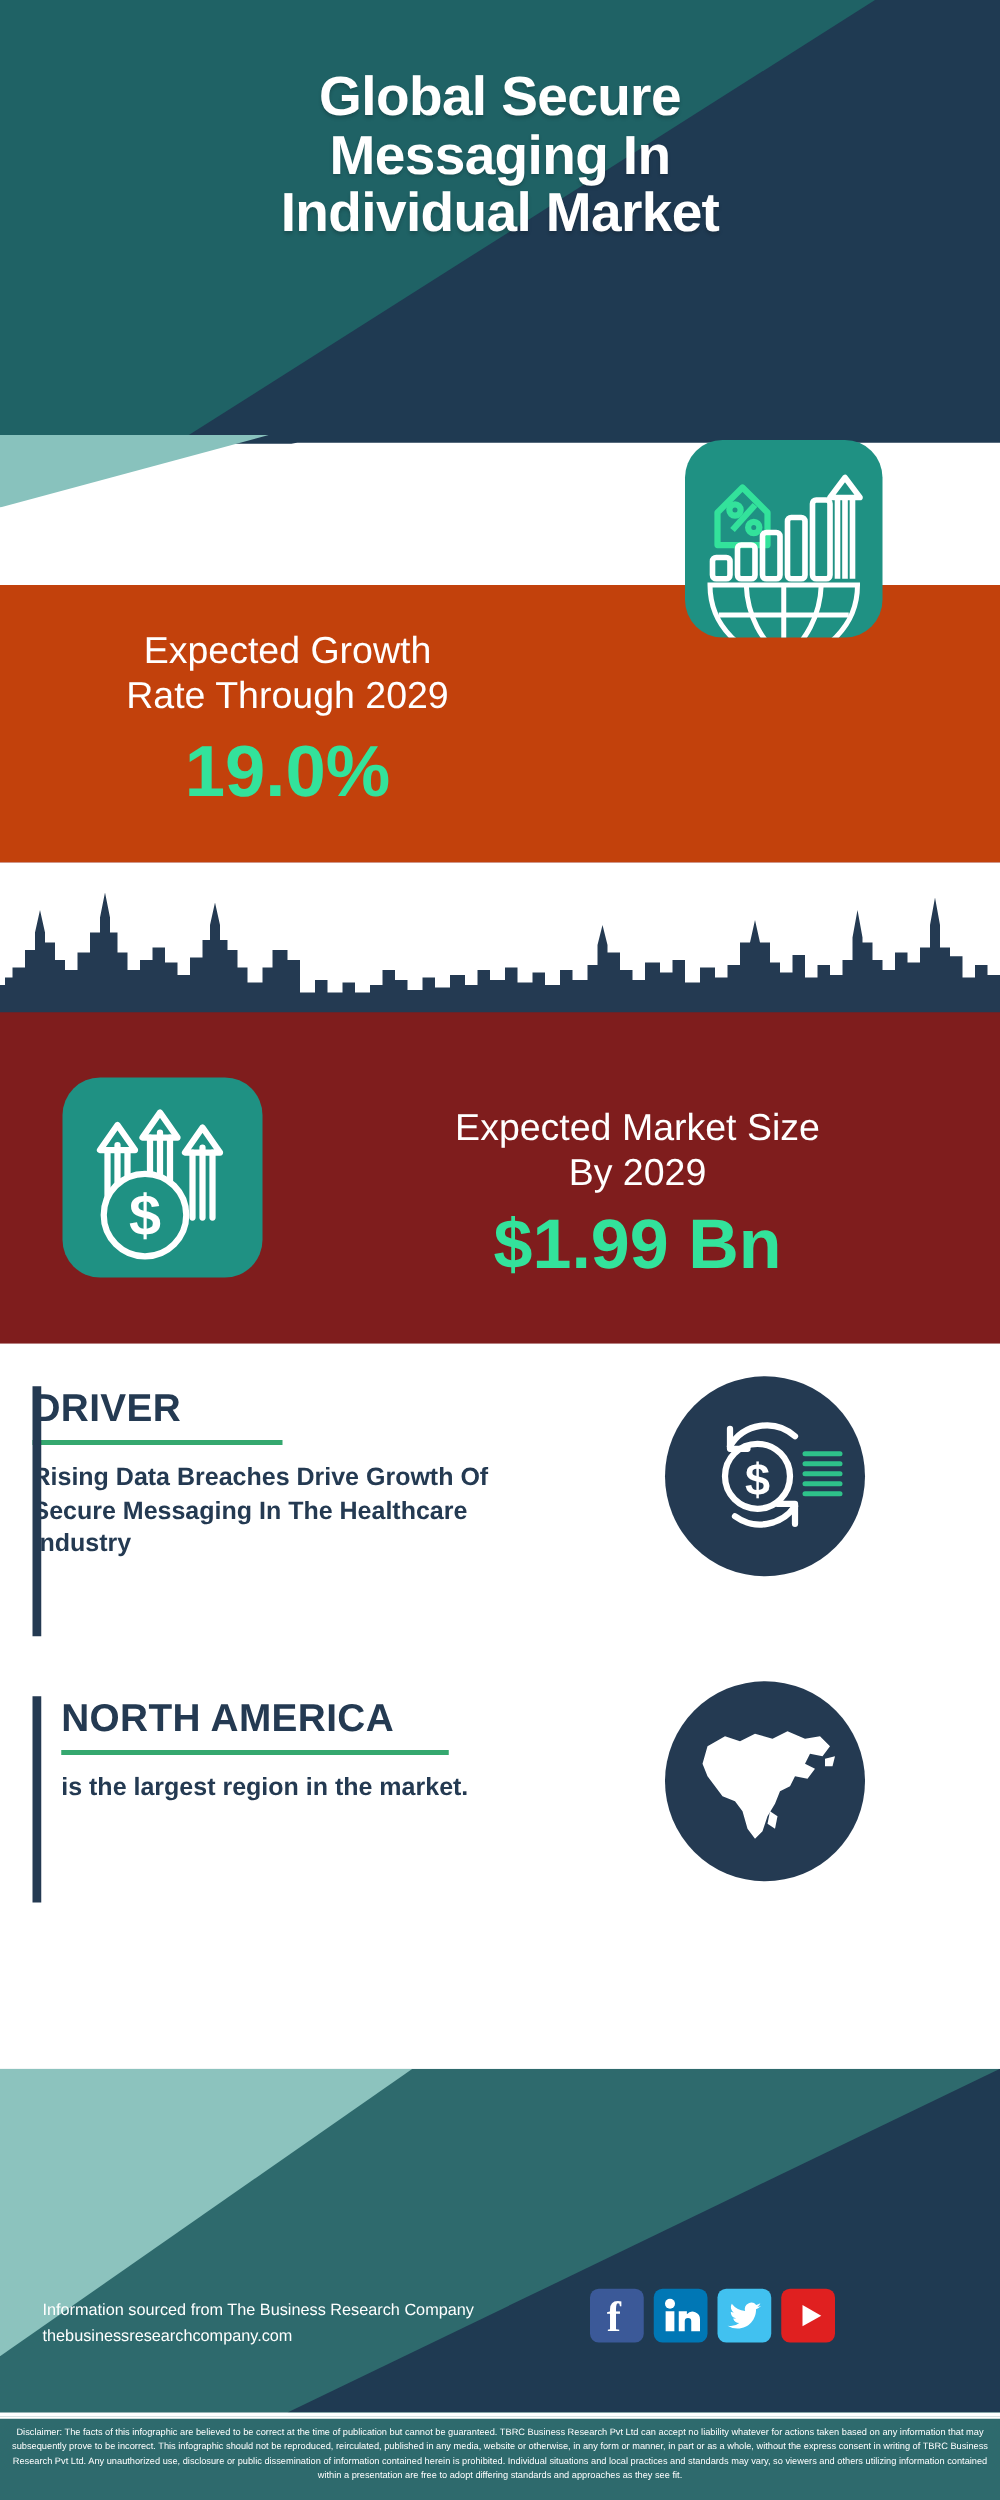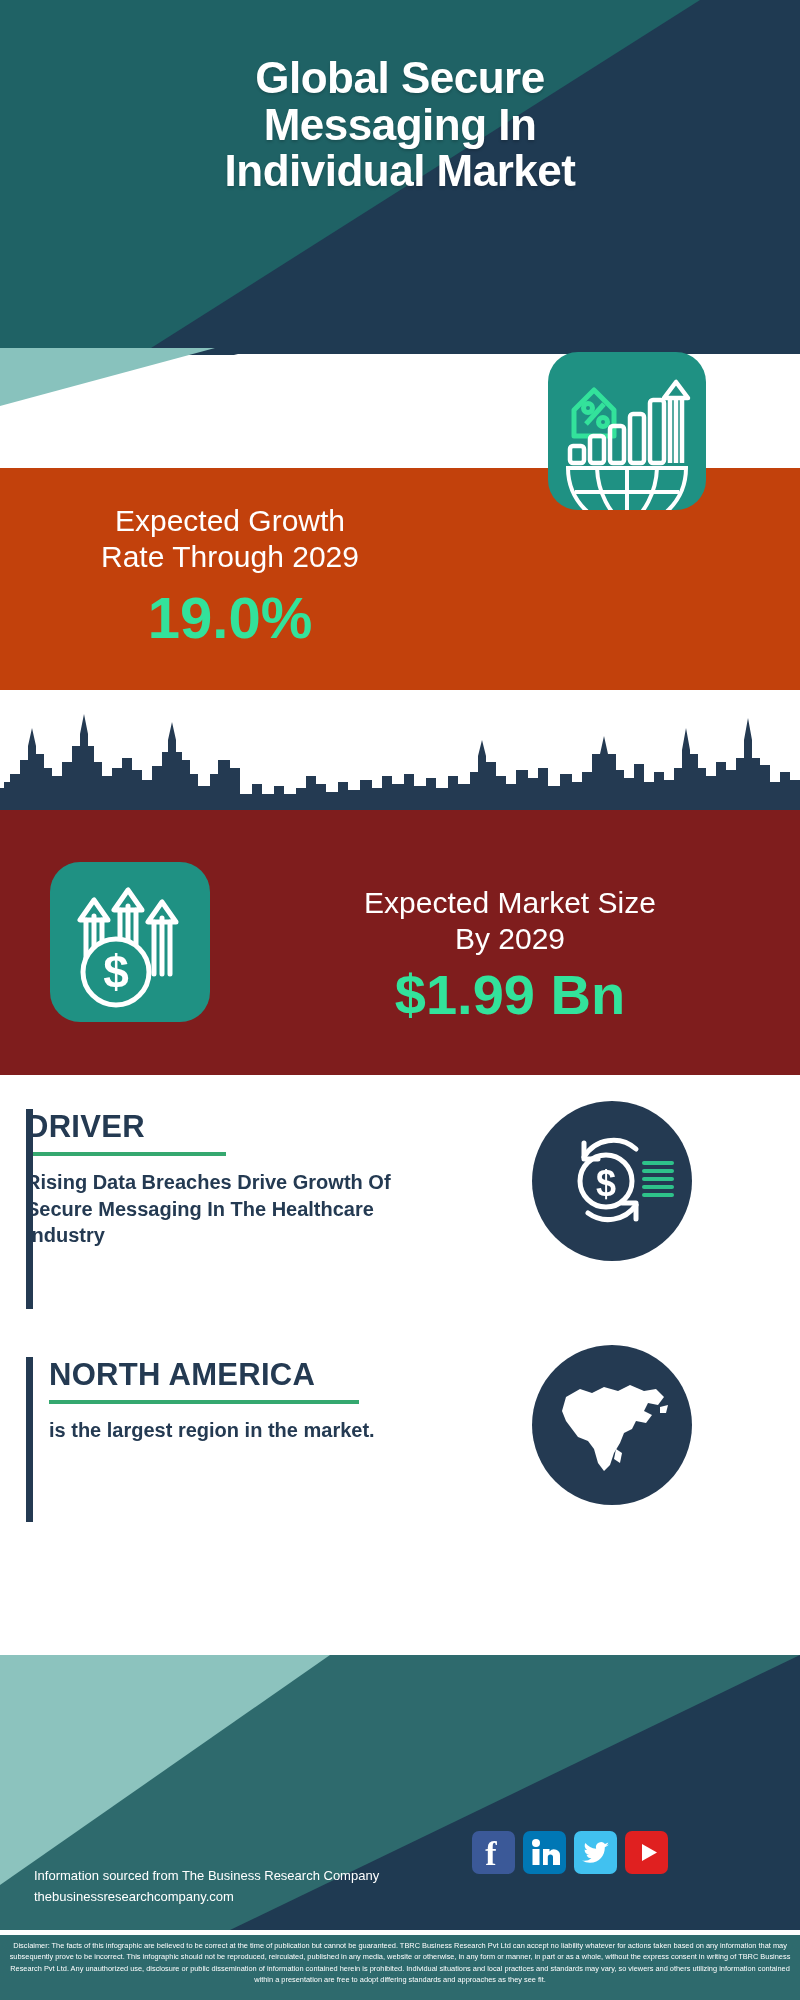--- a/index.html
+++ b/index.html
@@ -44,21 +44,21 @@
   .c-body{font-size:20px;font-weight:bold;color:#243a52;line-height:1.33;}
   .circ{position:absolute;border-radius:50%;background:#243a52;}
 
   
   .footer{position:absolute;left:0;top:1655px;width:800px;height:345px;overflow:hidden;background:#ffffff;}
   .f-teal{position:absolute;left:0;top:0;width:800px;height:275px;background:#2e6a6d;}
   .f-light{position:absolute;left:0;top:0;width:800px;height:275px;background:#8cc3be;
      clip-path:polygon(0 0, 330px 0, 0 230px);}
   .f-navy2{position:absolute;left:0;top:0;width:800px;height:275px;background:#1f3a52;
      clip-path:polygon(800px 0, 800px 275px, 230px 275px);}
-  .f-src{position:absolute;left:34px;top:182px;color:#ffffff;font-size:13px;line-height:1.65;margin-top:28px;}
+  .f-src{position:absolute;left:34px;top:182px;color:#ffffff;font-size:13px;line-height:1.65;}
   .social{position:absolute;top:176px;display:flex;gap:8px;}
   .sq{width:43px;height:43px;border-radius:7px;position:relative;}
   .disc{position:absolute;left:0;top:278px;width:800px;height:67px;background:#2e6a6d;
      border-top:2px solid #ffffff;}
   .disc p{margin:0;padding:5px 8px 0 8px;color:#ffffff;font-size:7.4px;line-height:1.52;
      text-align:center;}
 </style>
 </head>
 <body>
 

